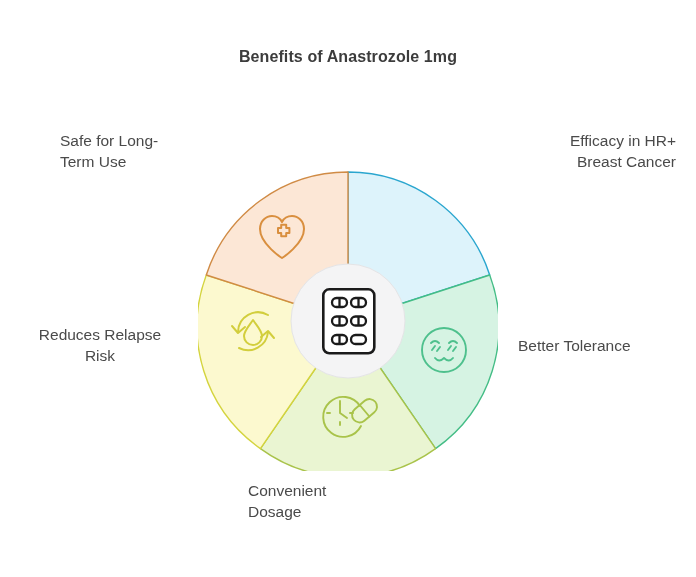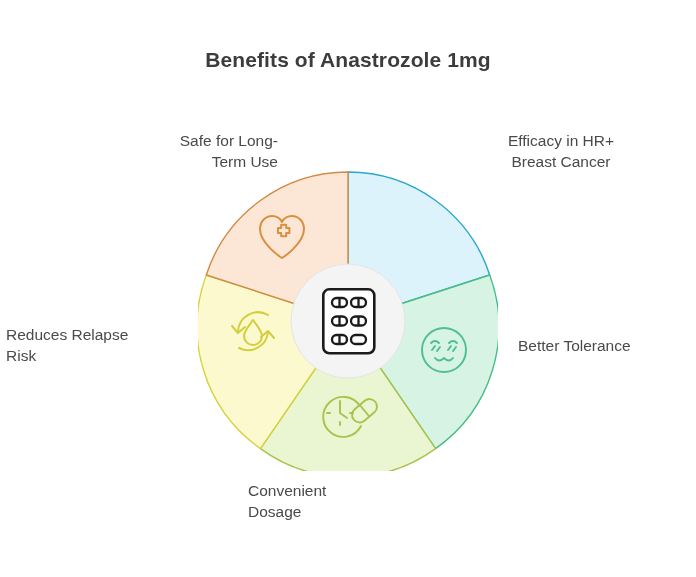--- a/index.html
+++ b/index.html
@@ -15,21 +15,21 @@
     font-family: "Liberation Sans", sans-serif;
     color: #3c4043;
   }
 
   #page-title {
     position: absolute;
     top: 48px;
     left: 0;
     width: 696px;
     text-align: center;
-    font-size: 21px;
+    font-size: 16px;
     font-weight: bold;
     letter-spacing: 0.1px;
     color: #3c3c3c;
   }
 
   #wheel-wrap {
     position: absolute;
     left: 198px;
     top: 171px;
     width: 300px;
@@ -37,23 +37,23 @@
   }
   #wheel-svg { display: block; }
 
   .seg-label {
     position: absolute;
     font-size: 15.5px;
     line-height: 1.33;
     color: #4a4a4a;
     white-space: pre-line;
   }
-  .lbl-safe        { left:  60px; top: 131px; width: 218px; text-align: right; }
-  .lbl-efficacy    { left: 446px; top: 131px; width: 230px; text-align: center;  }
-  .lbl-reduces     { left:   6px; top: 325px; width: 188px; text-align: left; }
+  .lbl-safe        { left:  60px; top: 131px; width: 218px; }
+  .lbl-efficacy    { left: 446px; top: 131px; width: 230px; text-align: right;  }
+  .lbl-reduces     { left:   6px; top: 325px; width: 188px; text-align: center; }
   .lbl-tolerance   { left: 518px; top: 336px; width: 178px; text-align: left;  }
   .lbl-convenient  { left: 248px; top: 481px; width: 198px; }
 </style>
 </head>
 <body>
 
 <div id="page-title">Benefits of Anastrozole 1mg</div>
 
 <div id="wheel-wrap">
   <svg id="wheel-svg" width="300" height="300" viewBox="0 0 300 300">

